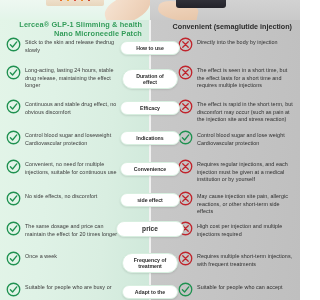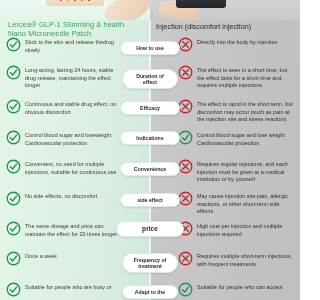--- a/index.html
+++ b/index.html
@@ -101,22 +101,22 @@
     width: 40px; height: 18px;
     background: linear-gradient(160deg,#f2d9c4 0%, #e6c4a6 100%);
     border-radius: 45% 30% 20% 40%;
     transform: rotate(12deg);
   }
 
   
   .col-title {
     position: absolute;
     z-index: 4;
-    text-align: left;
-    font-weight: normal;
+    text-align: right;
+    font-weight: bold;
     line-height: 1.22;
   }
   .col-title-left {
     left: 8px; top: 20px; width: 134px;
     font-size: 7.4px;
     color: #2f9b57;
     letter-spacing: .1px;
     text-shadow: 0 0 1px rgba(255,255,255,.7);
   }
   .col-title-right {
@@ -202,21 +202,21 @@
       <div class="hand-blob"></div>
     </div>
     <div class="hero-right">
       <div class="pen-hand"></div>
       <div class="pen-photo"></div>
     </div>
   </div>
 
   <div class="col-title col-title-left">Lercea® GLP-1 Slimming &amp; health Nano Microneedle Patch</div>
 
-  <div class="col-title col-title-right">Injection (discomfort injection)</div>
+  <div class="col-title col-title-right">Convenient (semaglutide injection)</div>
 
   <div class="rows" id="rows">
       <div class="row" style="top: 38px;">
         <div class="side side-left">
           <span class="mark">
             <svg viewBox="0 0 24 24" aria-hidden="true">
               <circle cx="12" cy="12" r="10" fill="none" stroke="#1f9150" stroke-width="2.1"></circle>
               <path d="M7 12.4 L10.5 16 L17.2 7.8" fill="none" stroke="#1f9150" stroke-width="2.1" stroke-linecap="round" stroke-linejoin="round"></path>
             </svg>
           </span>

